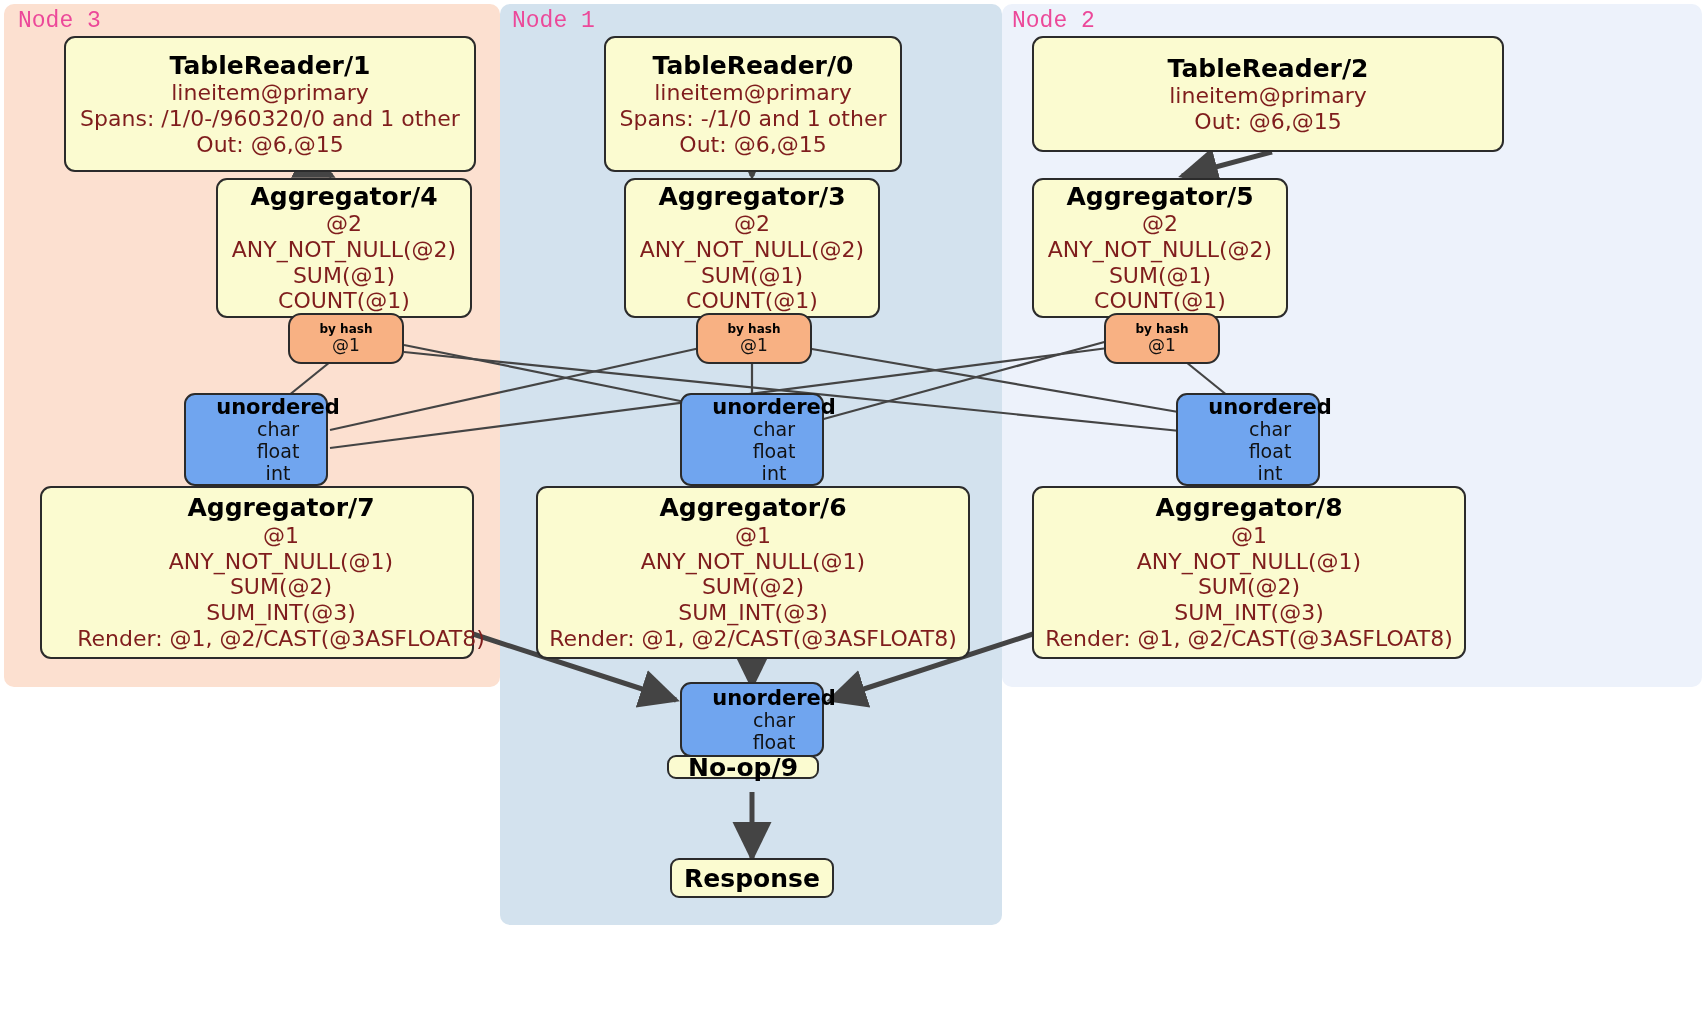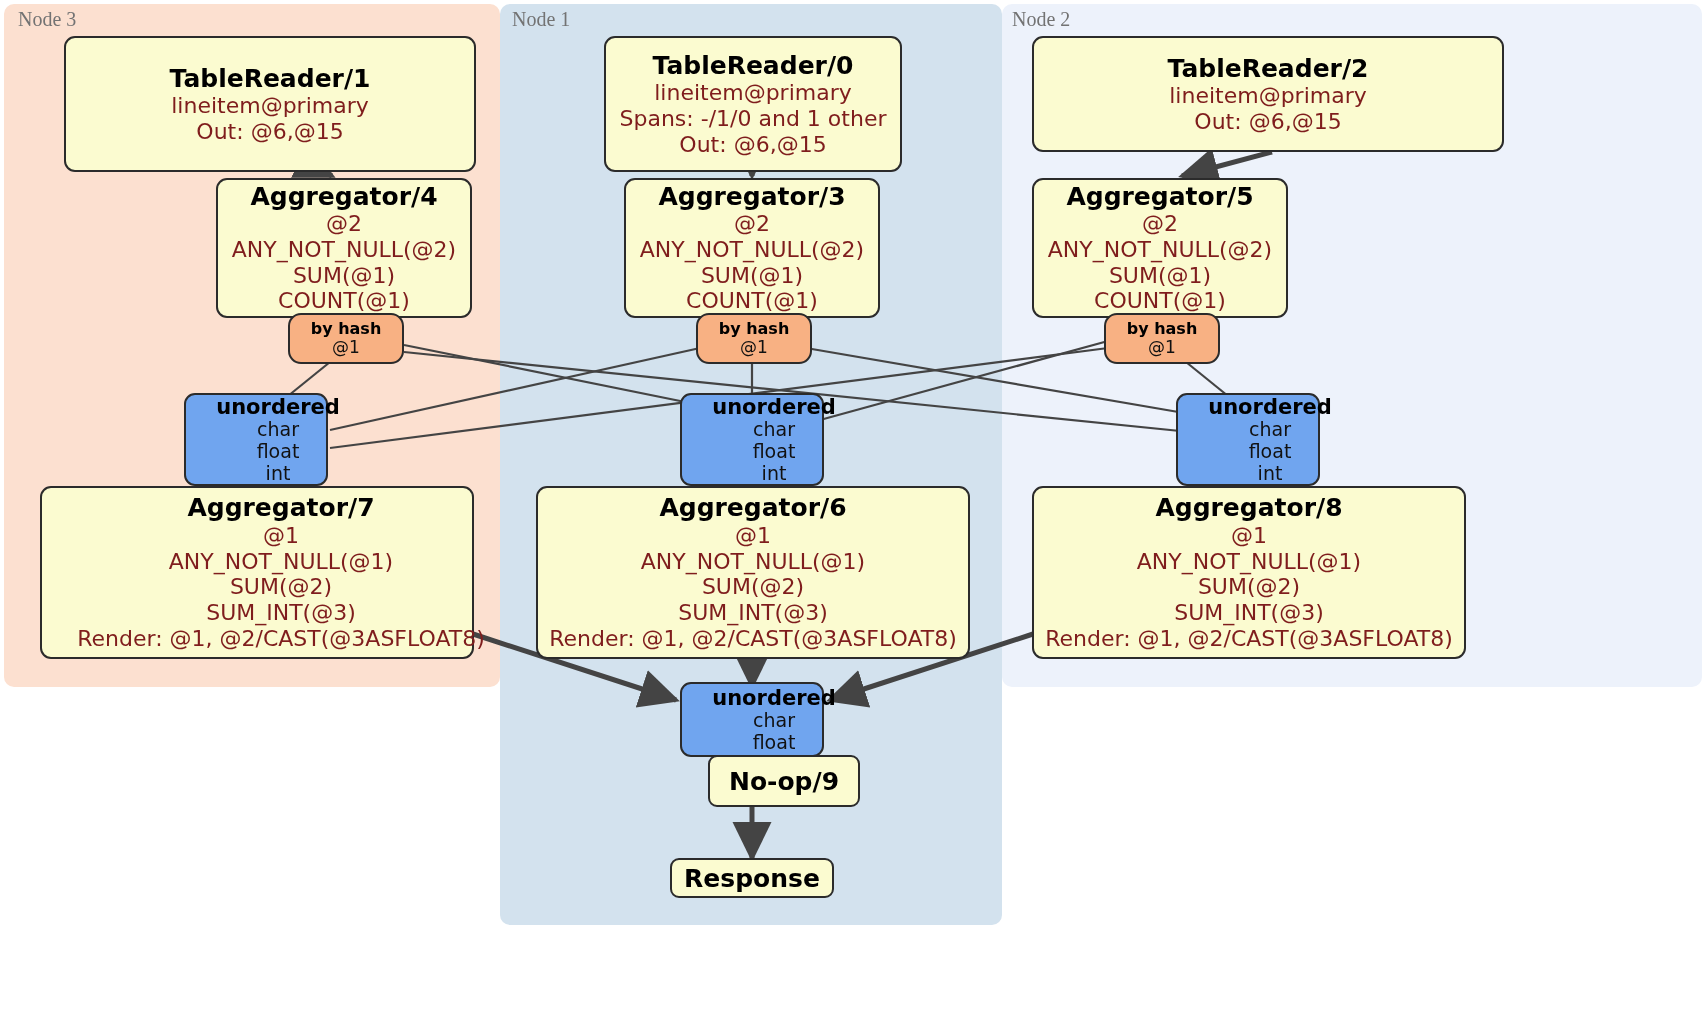--- a/index.html
+++ b/index.html
@@ -1,31 +1,31 @@
 <!DOCTYPE html>
 <html><head>
 <meta charset="utf-8">
 <style>
   html,body{margin:0;padding:0;background:#ffffff;}
   body{font-family:"DejaVu Sans","Liberation Sans",sans-serif;}
   #stage{position:relative;width:1706px;height:1016px;overflow:hidden;background:#fff;}
 
   .region{position:absolute;border-radius:10px;}
-  .region-label{position:absolute;font-size:20px;color:#737373;font-family:Liberation Serif, serif;}
+  .region-label{position:absolute;font-size:23px;color:#ec4899;font-family:Liberation Mono, monospace;}
 
   .node{position:absolute;box-sizing:border-box;border:2px solid #2b2b2b;
         border-radius:11px;background:#fbfbd0;text-align:center;
         display:flex;flex-direction:column;justify-content:center;align-items:center;}
   .node .title{font-weight:bold;font-size:25px;color:#000;line-height:1.18;}
   .node .line{font-size:22px;color:#7f1d1d;line-height:1.17;white-space:nowrap;}
 
   .router{position:absolute;box-sizing:border-box;border:2px solid #2b2b2b;
           border-radius:13px;background:#f8b183;text-align:center;
           display:flex;flex-direction:column;justify-content:center;align-items:center;}
-  .router .rtitle{font-weight:bold;font-size:16px;color:#000;line-height:1.1;}
+  .router .rtitle{font-weight:bold;font-size:12px;color:#000;line-height:1.1;}
   .router .rline{font-size:17px;color:#111;line-height:1.1;}
 
   .sync{position:absolute;box-sizing:border-box;border:2px solid #2b2b2b;
         border-radius:11px;background:#70a5ef;text-align:center;
         display:flex;flex-direction:column;justify-content:center;align-items:center;padding-left:44px;}
   .sync .stitle{font-weight:bold;font-size:21px;color:#000;line-height:1.15;}
   .sync .sline{font-size:19px;color:#111;line-height:1.15;}
 
   .simple{position:absolute;box-sizing:border-box;border:2px solid #2b2b2b;
           border-radius:9px;background:#fbfbd0;display:flex;
@@ -81,20 +81,21 @@
       <path d="M470,633 L676,700"></path>
       <path d="M752,657 L752,686"></path>
       <path d="M1036,633 L830,700"></path>
       <path d="M752,792 L752,858"></path>
     </g>
   </svg>
 
   <div class="node z4" style="left:64px;top:36px;width:412px;height:136px;">
     <div class="title">TableReader/1</div>
     <div class="line">lineitem@primary</div>
+    <div class="line">Spans: /1/0-/960320/0 and 1 other</div>
     <div class="line">Out: @6,@15</div>
   </div>
 
   <div class="node z4" style="left:604px;top:36px;width:298px;height:136px;">
     <div class="title">TableReader/0</div>
     <div class="line">lineitem@primary</div>
     <div class="line">Spans: -/1/0 and 1 other</div>
     <div class="line">Out: @6,@15</div>
   </div>
 
@@ -190,21 +191,21 @@
     <div class="line">SUM_INT(@3)</div>
     <div class="line">Render: @1, @2/CAST(@3ASFLOAT8)</div>
   </div>
 
   <div class="sync z5" style="left:680px;top:682px;width:144px;height:75px;">
     <div class="stitle">unordered</div>
     <div class="sline">char</div>
     <div class="sline">float</div>
   </div>
 
-  <div class="simple z4" style="left:708px;top:755px;width:152px;height:52px;">
+  <div class="simple z4" style="left:667px;top:755px;width:152px;height:24px;">
     <div class="title">No-op/9</div>
   </div>
 
   <div class="simple z4" style="left:670px;top:858px;width:164px;height:40px;">
     <div class="title">Response</div>
   </div>
 
 </div>
 
 </body></html>

